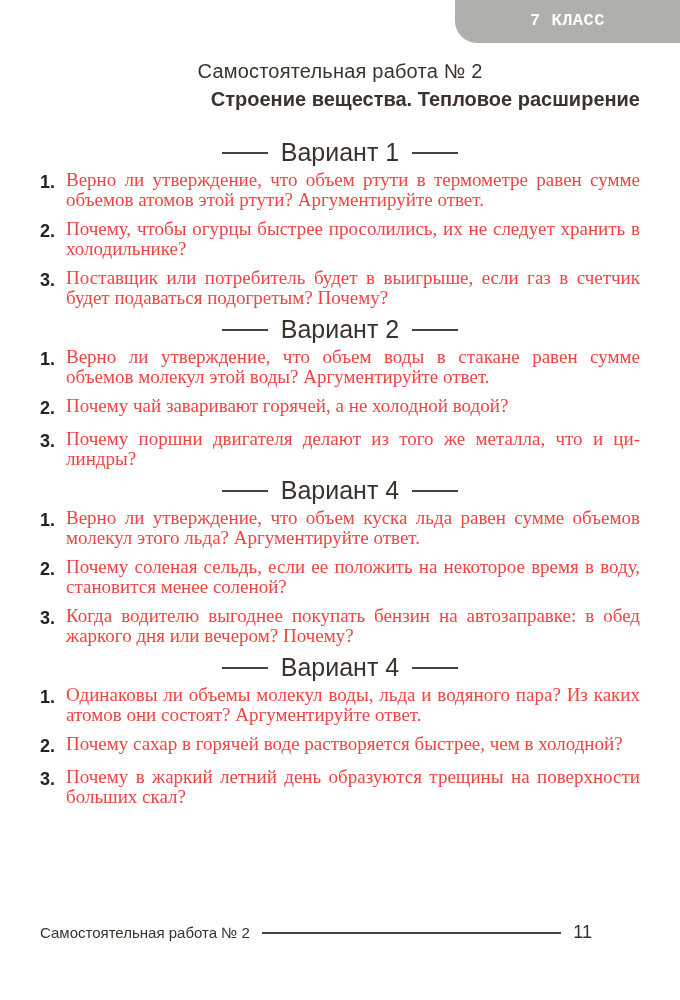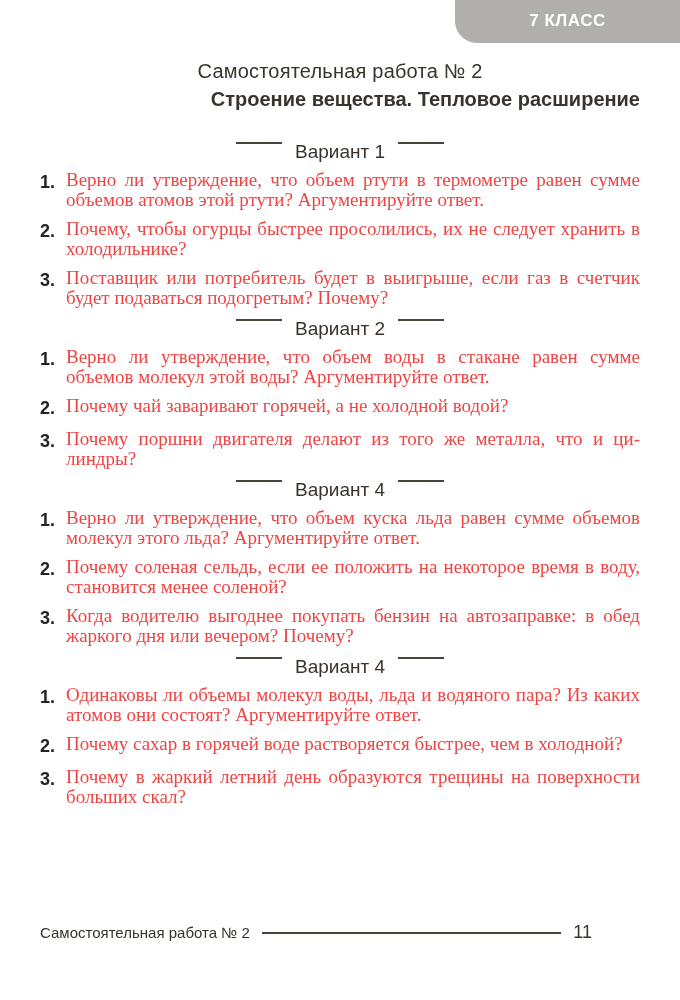--- a/index.html
+++ b/index.html
@@ -28,20 +28,21 @@
     display: flex;
     align-items: center;
     justify-content: center;
   }
   .grade-badge span {
     color: #ffffff;
     font-weight: bold;
     font-size: 17px;
     letter-spacing: 0.5px;
     padding-bottom: 2px;
+    font-family: Liberation Mono, monospace;
   }
 
   .content {
     padding: 58px 40px 0 40px;
   }
 
   .title {
     margin: 0;
     font-size: 20px;
     font-weight: normal;
@@ -63,24 +64,24 @@
     display: block;
   }
   .variant {
     margin-top: 2px;
   }
   .variant:first-child {
     margin-top: 28px;
   }
   .variant-header {
     display: flex;
-    align-items: flex-start;
+    align-items: center;
     justify-content: center;
     gap: 13px;
-    font-size: 19px;
+    font-size: 25px;
     color: #3a332d;
     line-height: 24px;
     margin-bottom: 6px;
   }
   .dash {
     display: inline-block;
     width: 46px;
     height: 2px;
     background: #4a433c;
     margin-top: 2px;

